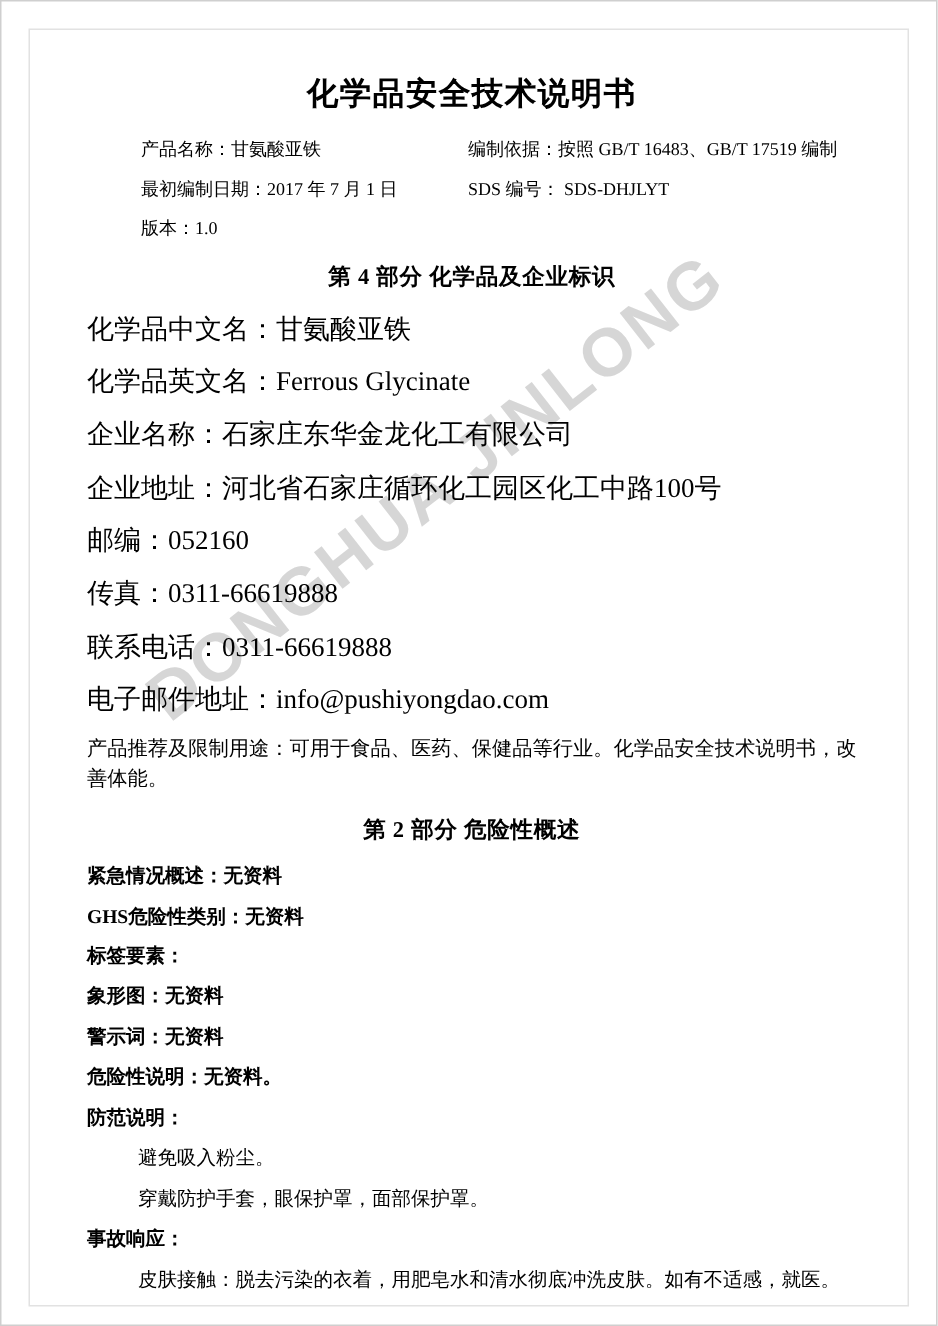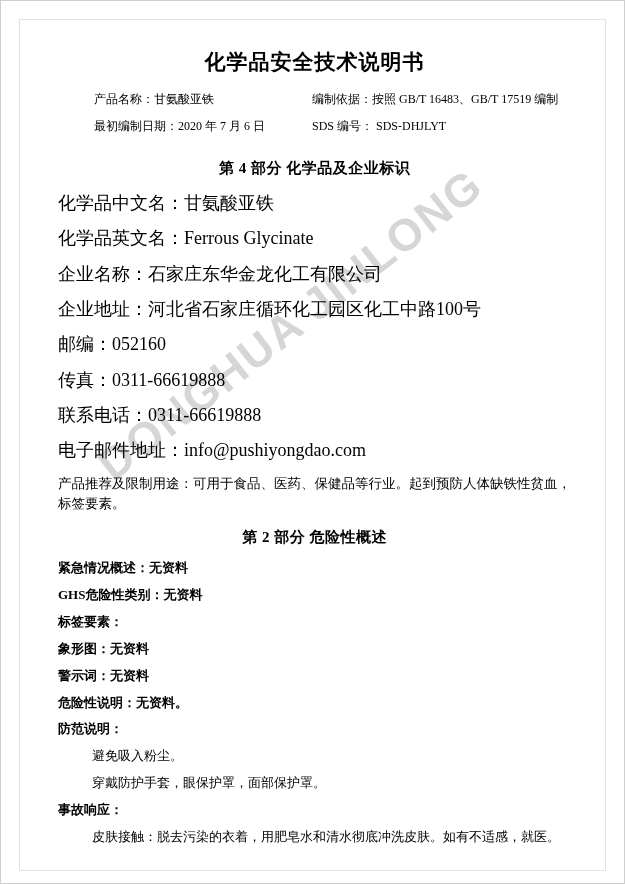--- a/index.html
+++ b/index.html
@@ -121,39 +121,40 @@
 
     <div class="content">
 
       <div class="doc-title">化学品安全技术说明书</div>
 
       <div class="meta-row">
         <div class="meta-left">产品名称：甘氨酸亚铁</div>
         <div class="meta-right">编制依据：按照 GB/T 16483、GB/T 17519 编制</div>
       </div>
       <div class="meta-row">
-        <div class="meta-left">最初编制日期：2020 年 7 月 6 日</div>
+        <div class="meta-left">最初编制日期：2017 年 7 月 1 日</div>
         <div class="meta-right">SDS 编号：  SDS-DHJLYT</div>
       </div>
       <div class="meta-row">
+        <div class="meta-left">版本：1.0</div>
         <div class="meta-right"></div>
       </div>
 
       <div class="section-title">第 4 部分  化学品及企业标识</div>
 
       <div class="line">化学品中文名：甘氨酸亚铁</div>
       <div class="line">化学品英文名：Ferrous Glycinate</div>
       <div class="line">企业名称：石家庄东华金龙化工有限公司</div>
       <div class="line">企业地址：河北省石家庄循环化工园区化工中路100号</div>
       <div class="line">邮编：052160</div>
       <div class="line">传真：0311-66619888</div>
       <div class="line">联系电话：0311-66619888</div>
       <div class="line">电子邮件地址：info@pushiyongdao.com</div>
 
-      <div class="para">产品推荐及限制用途：可用于食品、医药、保健品等行业。起到预防人体缺铁性贫血，标签要素。</div>
+      <div class="para">产品推荐及限制用途：可用于食品、医药、保健品等行业。化学品安全技术说明书，改善体能。</div>
 
       <div class="section-title">第 2 部分  危险性概述</div>
 
       <div class="b-line">紧急情况概述：无资料</div>
       <div class="b-line">GHS危险性类别：无资料</div>
       <div class="b-line">标签要素：</div>
       <div class="b-line">象形图：无资料</div>
       <div class="b-line">警示词：无资料</div>
       <div class="b-line">危险性说明：无资料。</div>
       <div class="b-line">防范说明：</div>

